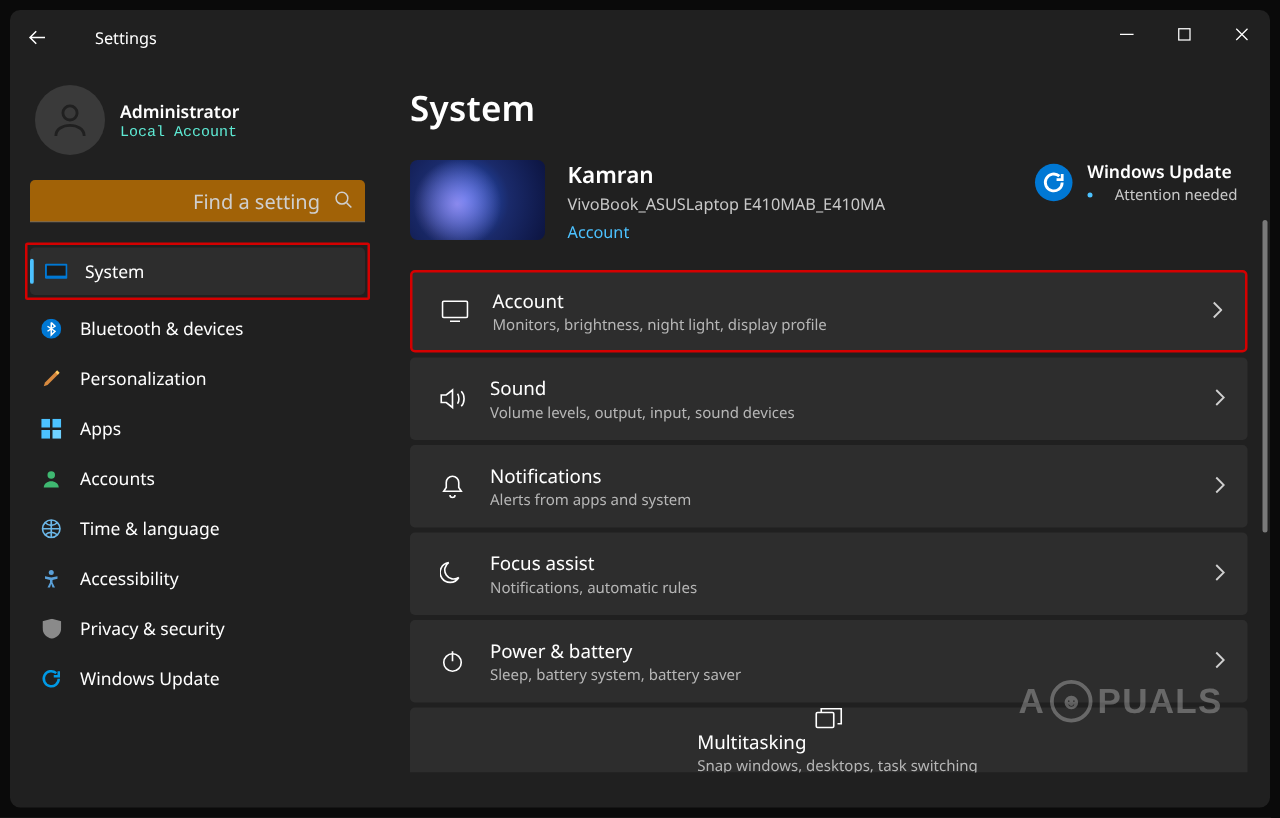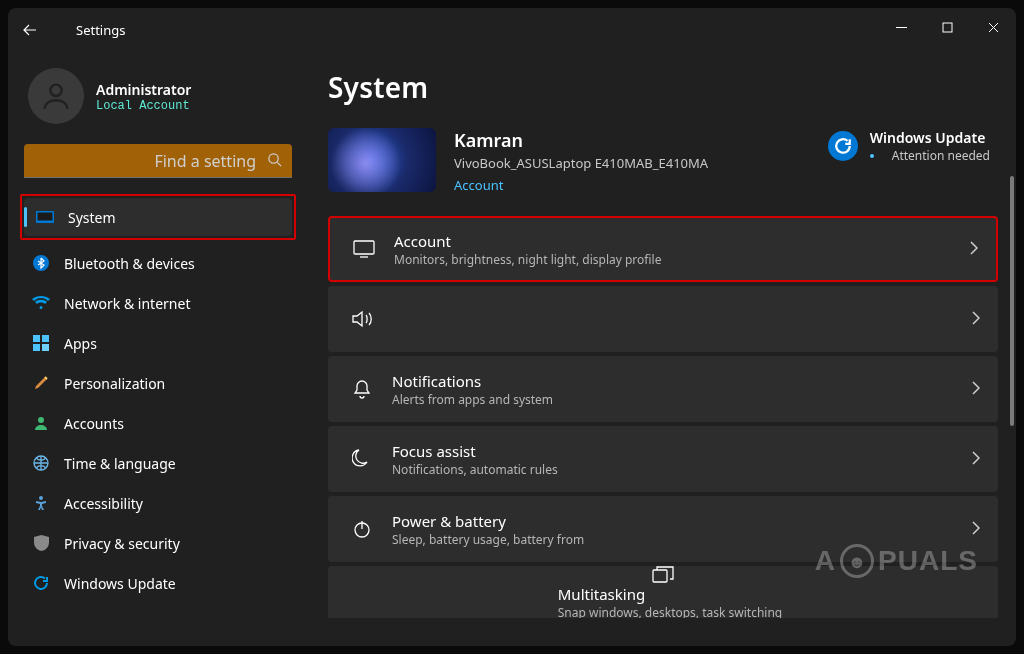--- a/index.html
+++ b/index.html
@@ -145,49 +145,41 @@
         <div class="nav-item">
           <span class="nav-ico">
             <svg width="16" height="16" viewBox="0 0 16 16">
                 <circle cx="8" cy="8" r="8" fill="#0078d4"></circle>
                 <path d="M8 3v10l3-3-6-4M8 3l3 3-6 4" stroke="#fff" stroke-width="1.2" fill="none"></path>
               </svg>
           </span>
           <span>Bluetooth &amp; devices</span>
         </div>
 
-        <div class="nav-item">
-          <span class="nav-ico">
-            <svg width="18" height="14" viewBox="0 0 18 14" fill="#0099e5">
-                <path d="M9 13a1.5 1.5 0 100-3 1.5 1.5 0 000 3zM3 6c3-3 9-3 12 0l-2 2c-2-2-6-2-8 0L3 6zM0 3c5-4 13-4 18 0l-2 2C12 1 6 1 2 5L0 3z"></path>
-              </svg>
-          </span>
-          <span>Network &amp; internet</span>
+
+        <div class="nav-item">
+          <span class="nav-ico">
+            <svg width="16" height="16" viewBox="0 0 16 16">
+                <path d="M2 14l3-1 9-9-2-2-9 9-1 3z" fill="#d88a3f"></path>
+                <path d="M12 2l2 2" stroke="#ffcc66" stroke-width="2"></path>
+              </svg>
+          </span>
+          <span>Personalization</span>
         </div>
 
         <div class="nav-item">
           <span class="nav-ico">
             <svg width="16" height="16" viewBox="0 0 16 16">
                 <rect x="0" y="0" width="7" height="7" fill="#4cc2ff"></rect>
                 <rect x="9" y="0" width="7" height="7" fill="#4cc2ff"></rect>
                 <rect x="0" y="9" width="7" height="7" fill="#4cc2ff"></rect>
                 <rect x="9" y="9" width="7" height="7" fill="#6fd1ff"></rect>
               </svg>
           </span>
           <span>Apps</span>
-        </div>
-
-        <div class="nav-item">
-          <span class="nav-ico">
-            <svg width="16" height="16" viewBox="0 0 16 16">
-                <path d="M2 14l3-1 9-9-2-2-9 9-1 3z" fill="#d88a3f"></path>
-                <path d="M12 2l2 2" stroke="#ffcc66" stroke-width="2"></path>
-              </svg>
-          </span>
-          <span>Personalization</span>
         </div>
 
         <div class="nav-item">
           <span class="nav-ico">
             <svg width="16" height="16" viewBox="0 0 16 16" fill="#3fb871">
                 <circle cx="8" cy="5" r="3"></circle>
                 <path d="M2 15c0-3 3-5 6-5s6 2 6 5H2z"></path>
               </svg>
           </span>
           <span>Accounts</span>
@@ -276,20 +268,24 @@
                 <path d="M1 1l6 6-6 6"></path>
               </svg></span>
         </div>
 
         <div class="card">
           <span class="card-ico">
             <svg width="22" height="18" viewBox="0 0 22 18" fill="none" stroke="#fff" stroke-width="1.3">
                 <path d="M2 6v6h4l5 4V2L6 6H2zM15 5c1.5 1.5 1.5 6.5 0 8M18 3c3 3 3 9 0 12"></path>
               </svg>
           </span>
+          <div class="card-txt">
+            <span class="card-title">Sound</span>
+            <span class="card-sub">Volume levels, output, input, sound devices</span>
+          </div>
           <span class="card-chevron"><svg width="8" height="14" viewBox="0 0 8 14" fill="none" stroke="currentColor" stroke-width="1.5">
                 <path d="M1 1l6 6-6 6"></path>
               </svg></span>
         </div>
 
         <div class="card">
           <span class="card-ico">
             <svg width="20" height="20" viewBox="0 0 20 20" fill="none" stroke="#fff" stroke-width="1.3">
                 <path d="M10 2a5 5 0 015 5v4l2 3H3l2-3V7a5 5 0 015-5zM8 17a2 2 0 004 0"></path>
               </svg>
@@ -320,21 +316,21 @@
 
         <div class="card">
           <span class="card-ico">
             <svg width="20" height="20" viewBox="0 0 20 20" fill="none" stroke="#fff" stroke-width="1.3">
                 <circle cx="10" cy="11" r="7"></circle>
                 <path d="M10 2v8"></path>
               </svg>
           </span>
           <div class="card-txt">
             <span class="card-title">Power &amp; battery</span>
-            <span class="card-sub">Sleep, battery usage, battery from</span>
+            <span class="card-sub">Sleep, battery system, battery saver</span>
           </div>
           <span class="card-chevron"><svg width="8" height="14" viewBox="0 0 8 14" fill="none" stroke="currentColor" stroke-width="1.5">
                 <path d="M1 1l6 6-6 6"></path>
               </svg></span>
         </div>
 
         <div class="card card-last">
           <span class="card-ico">
             <svg width="22" height="18" viewBox="0 0 22 18" fill="none" stroke="#fff" stroke-width="1.3">
                 <rect x="1" y="4" width="14" height="12" rx="1"></rect>

